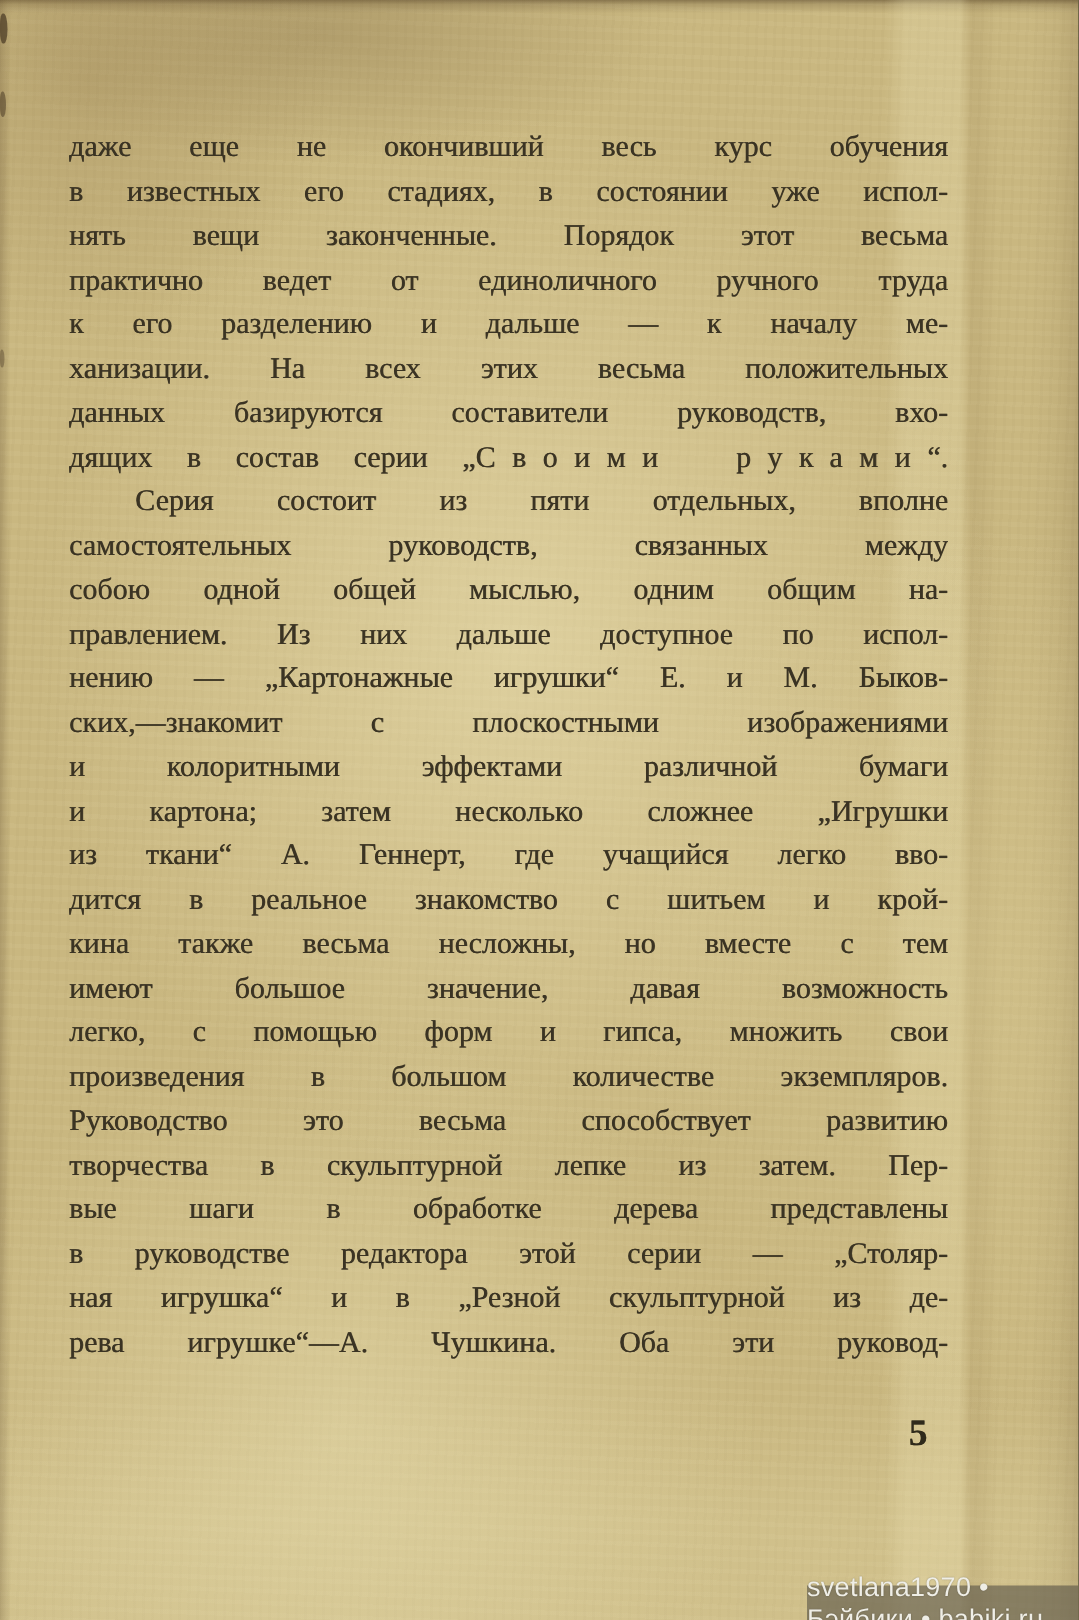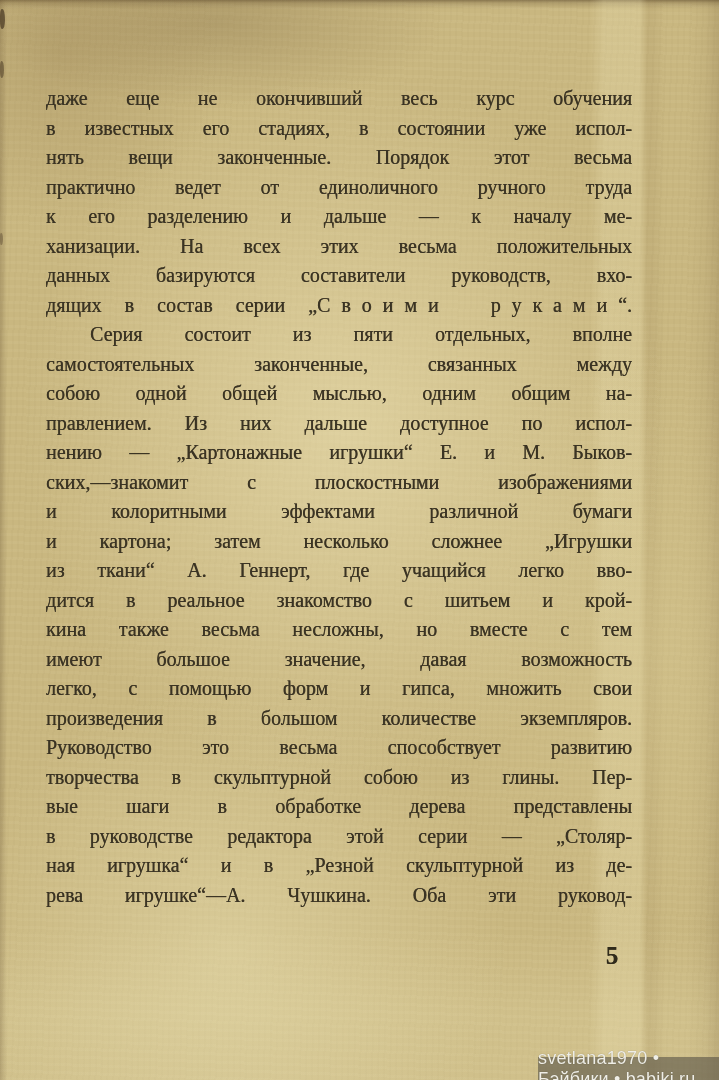--- a/index.html
+++ b/index.html
@@ -72,35 +72,35 @@
       <div class="tl">в известных его стадиях, в состоянии уже испол-</div>
       <div class="tl">нять вещи законченные. Порядок этот весьма</div>
       <div class="tl">практично ведет от единоличного ручного труда</div>
       <div class="tl">к его разделению и дальше — к началу ме-</div>
       <div class="tl">ханизации. На всех этих весьма положительных</div>
       <div class="tl">данных базируются составители руководств, вхо-</div>
       <div class="tl"><span>дящих в состав серии „</span><span class="spaced">Своими руками</span><span>“.</span></div>
     </div>
     <div>
       <div class="tl indent">Серия состоит из пяти отдельных, вполне</div>
-      <div class="tl">самостоятельных законченные, связанных между</div>
+      <div class="tl">самостоятельных руководств, связанных между</div>
       <div class="tl">собою одной общей мыслью, одним общим на-</div>
       <div class="tl">правлением. Из них дальше доступное по испол-</div>
       <div class="tl">нению — „Картонажные игрушки“ Е. и М. Быков-</div>
       <div class="tl">ских,—знакомит с плоскостными изображениями</div>
       <div class="tl">и колоритными эффектами различной бумаги</div>
       <div class="tl">и картона; затем несколько сложнее „Игрушки</div>
       <div class="tl">из ткани“ А. Геннерт, где учащийся легко вво-</div>
       <div class="tl">дится в реальное знакомство с шитьем и крой-</div>
       <div class="tl">кина также весьма несложны, но вместе с тем</div>
       <div class="tl">имеют большое значение, давая возможность</div>
       <div class="tl">легко, с помощью форм и гипса, множить свои</div>
       <div class="tl">произведения в большом количестве экземпляров.</div>
       <div class="tl">Руководство это весьма способствует развитию</div>
-      <div class="tl">творчества в скульптурной собою из глины. Пер-</div>
+      <div class="tl">творчества в скульптурной лепке из затем. Пер-</div>
       <div class="tl">вые шаги в обработке дерева представлены</div>
       <div class="tl">в руководстве редактора этой серии — „Столяр-</div>
       <div class="tl">ная игрушка“ и в „Резной скульптурной из де-</div>
       <div class="tl">рева игрушке“—А. Чушкина. Оба эти руковод-</div>
     </div>
   </div>
 
   <div class="page-number">5</div>
 
   <div class="watermark">svetlana1970 • Бэйбики • babiki.ru</div>

